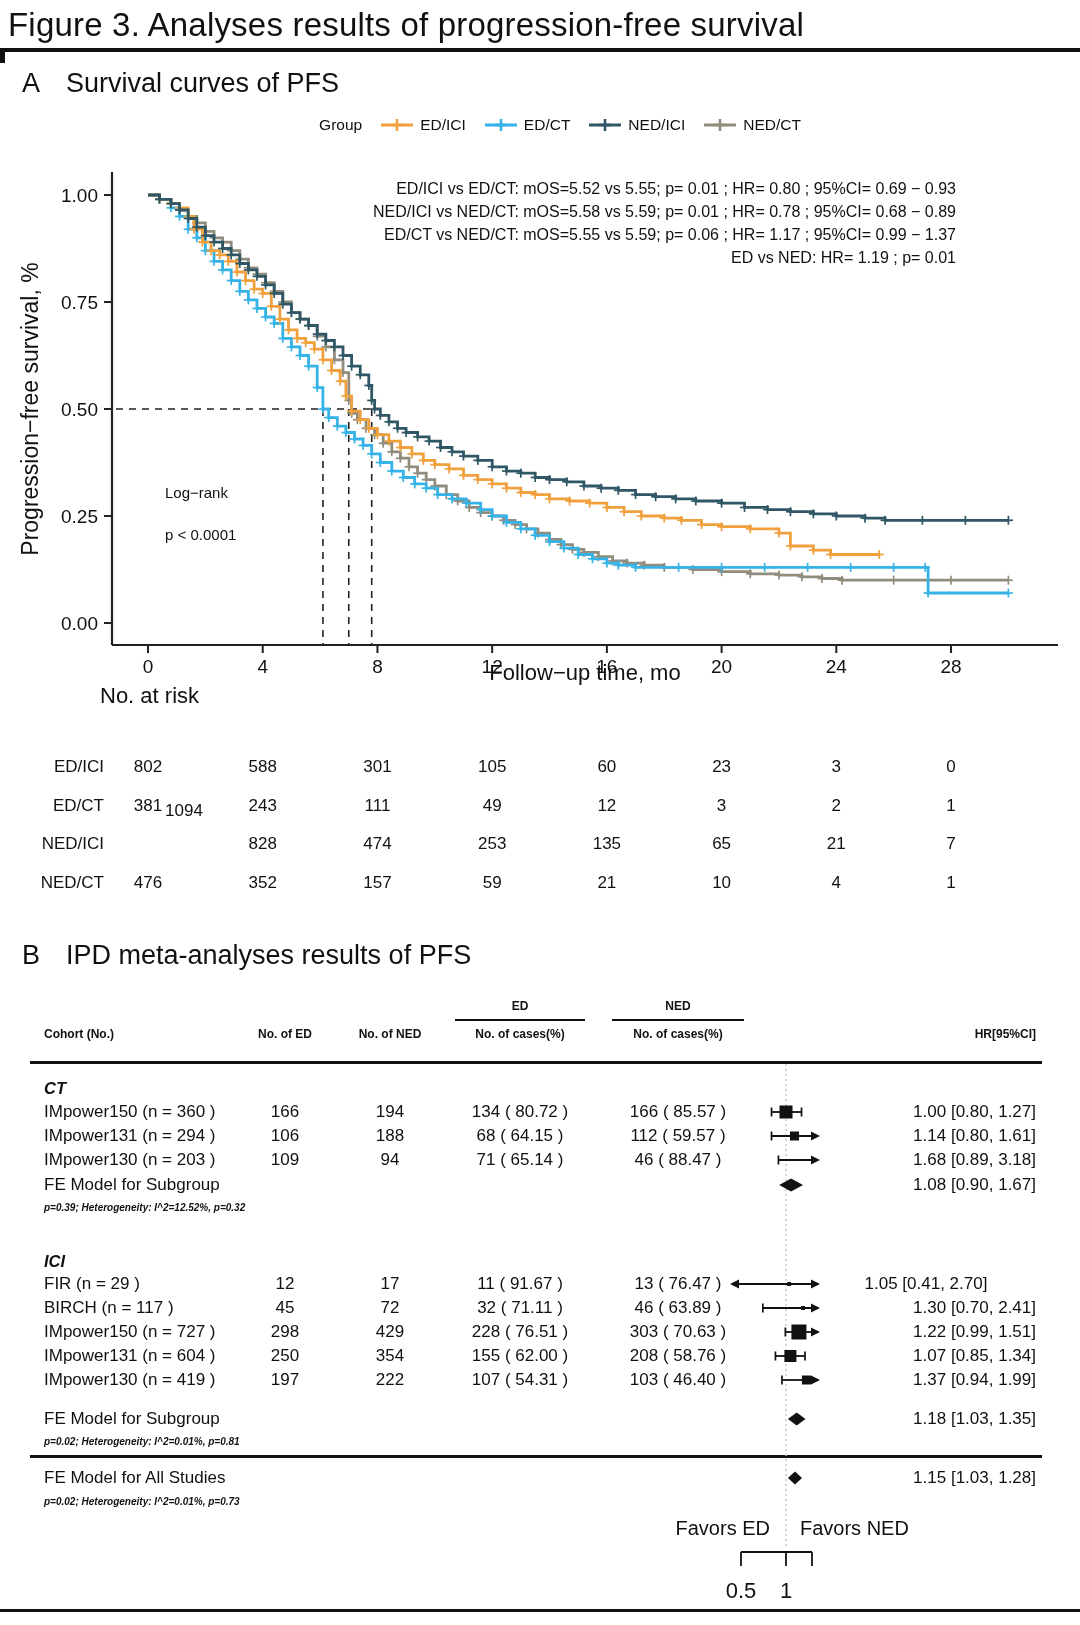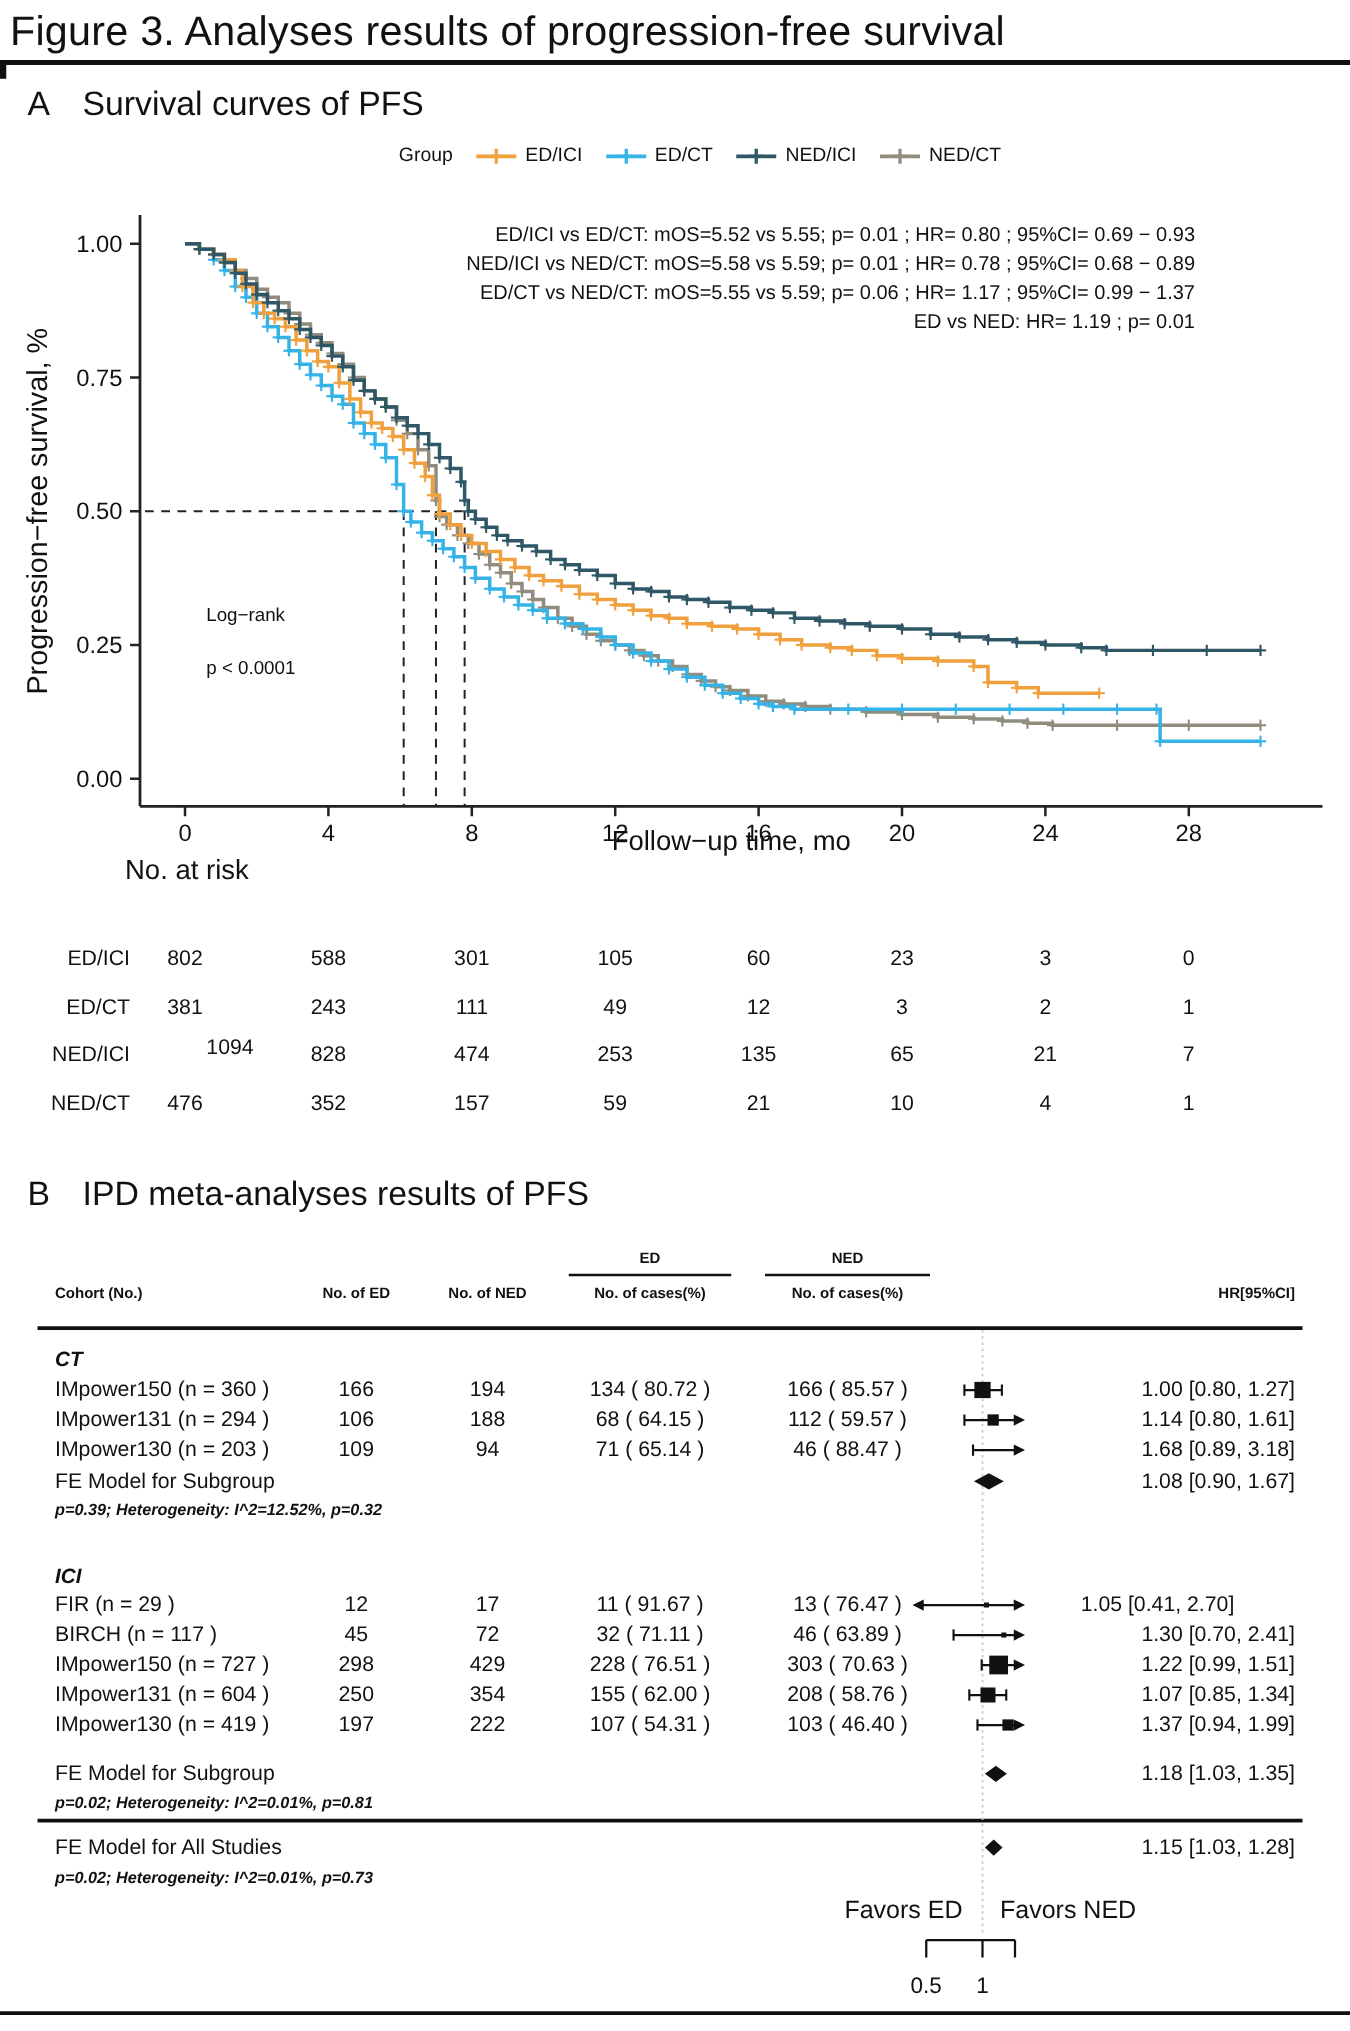--- a/index.html
+++ b/index.html
@@ -17,24 +17,24 @@
   #x-axis-title{top:660px;left:385px;width:400px;text-align:center;font-size:22px;}
   #y-axis-title{top:409px;left:30px;transform:translate(-50%,-50%) rotate(-90deg);white-space:nowrap;font-size:23px;}
   #no-at-risk{top:683px;left:100px;font-size:22px;}
   .risk-label{position:absolute;left:0;width:104px;text-align:right;font-size:17px;line-height:22px;}
   .risk-val{position:absolute;width:90px;text-align:center;font-size:17px;line-height:22px;}
   #panel-b-label{top:940px;left:22px;font-size:27px;}
   #panel-b-title{top:940px;left:66px;font-size:27px;}
   .pb-hdr{position:absolute;font-weight:bold;font-size:12px;line-height:20px;}
   .pb-cell{position:absolute;font-size:17px;line-height:22px;}
   .pb-section{position:absolute;font-size:16.5px;font-weight:bold;font-style:italic;line-height:22px;}
-  .pb-note{position:absolute;font-size:13px;font-weight:bold;font-style:italic;line-height:16px;}
+  .pb-note{position:absolute;font-size:10px;font-weight:bold;font-style:italic;line-height:16px;}
   #favors-ed{top:1517px;left:470px;width:300px;text-align:right;font-size:20px;}
   #favors-ned{top:1517px;left:800px;width:300px;text-align:left;font-size:20px;}
-  .scale-tick{position:absolute;top:1578px;width:44px;text-align:center;font-size:18px;}
+  .scale-tick{position:absolute;top:1578px;width:44px;text-align:center;font-size:22px;}
   svg{position:absolute;left:0;}
 </style>
 </head>
 <body>
 
 <div class="abs" id="fig-title">Figure 3. Analyses results of progression-free survival</div>
 <div class="rule" style="top:48px;left:0;width:1080px;height:4px;"></div>
 <div class="rule" style="top:52px;left:0;width:5px;height:11px;"></div>
 
 <div class="abs" id="panel-a-label">A</div>
@@ -615,21 +615,21 @@
     <div class="risk-label" style="top: 795px;">ED/CT</div>
     <div class="risk-val" style="top: 795px; left: 103px;">381</div>
     <div class="risk-val" style="top: 795px; left: 217.72px;">243</div>
     <div class="risk-val" style="top: 795px; left: 332.44px;">111</div>
     <div class="risk-val" style="top: 795px; left: 447.16px;">49</div>
     <div class="risk-val" style="top: 795px; left: 561.88px;">12</div>
     <div class="risk-val" style="top: 795px; left: 676.6px;">3</div>
     <div class="risk-val" style="top: 795px; left: 791.32px;">2</div>
     <div class="risk-val" style="top: 795px; left: 906.04px;">1</div>
     <div class="risk-label" style="top: 833px;">NED/ICI</div>
-    <div class="risk-val" style="top: 827px; left: 103px; padding-left: 36px;">1094</div>
+    <div class="risk-val" style="top: 800px; left: 103px; padding-left: 36px;">1094</div>
     <div class="risk-val" style="top: 833px; left: 217.72px;">828</div>
     <div class="risk-val" style="top: 833px; left: 332.44px;">474</div>
     <div class="risk-val" style="top: 833px; left: 447.16px;">253</div>
     <div class="risk-val" style="top: 833px; left: 561.88px;">135</div>
     <div class="risk-val" style="top: 833px; left: 676.6px;">65</div>
     <div class="risk-val" style="top: 833px; left: 791.32px;">21</div>
     <div class="risk-val" style="top: 833px; left: 906.04px;">7</div>
     <div class="risk-label" style="top: 872px;">NED/CT</div>
     <div class="risk-val" style="top: 872px; left: 103px;">476</div>
     <div class="risk-val" style="top: 872px; left: 217.72px;">352</div>

